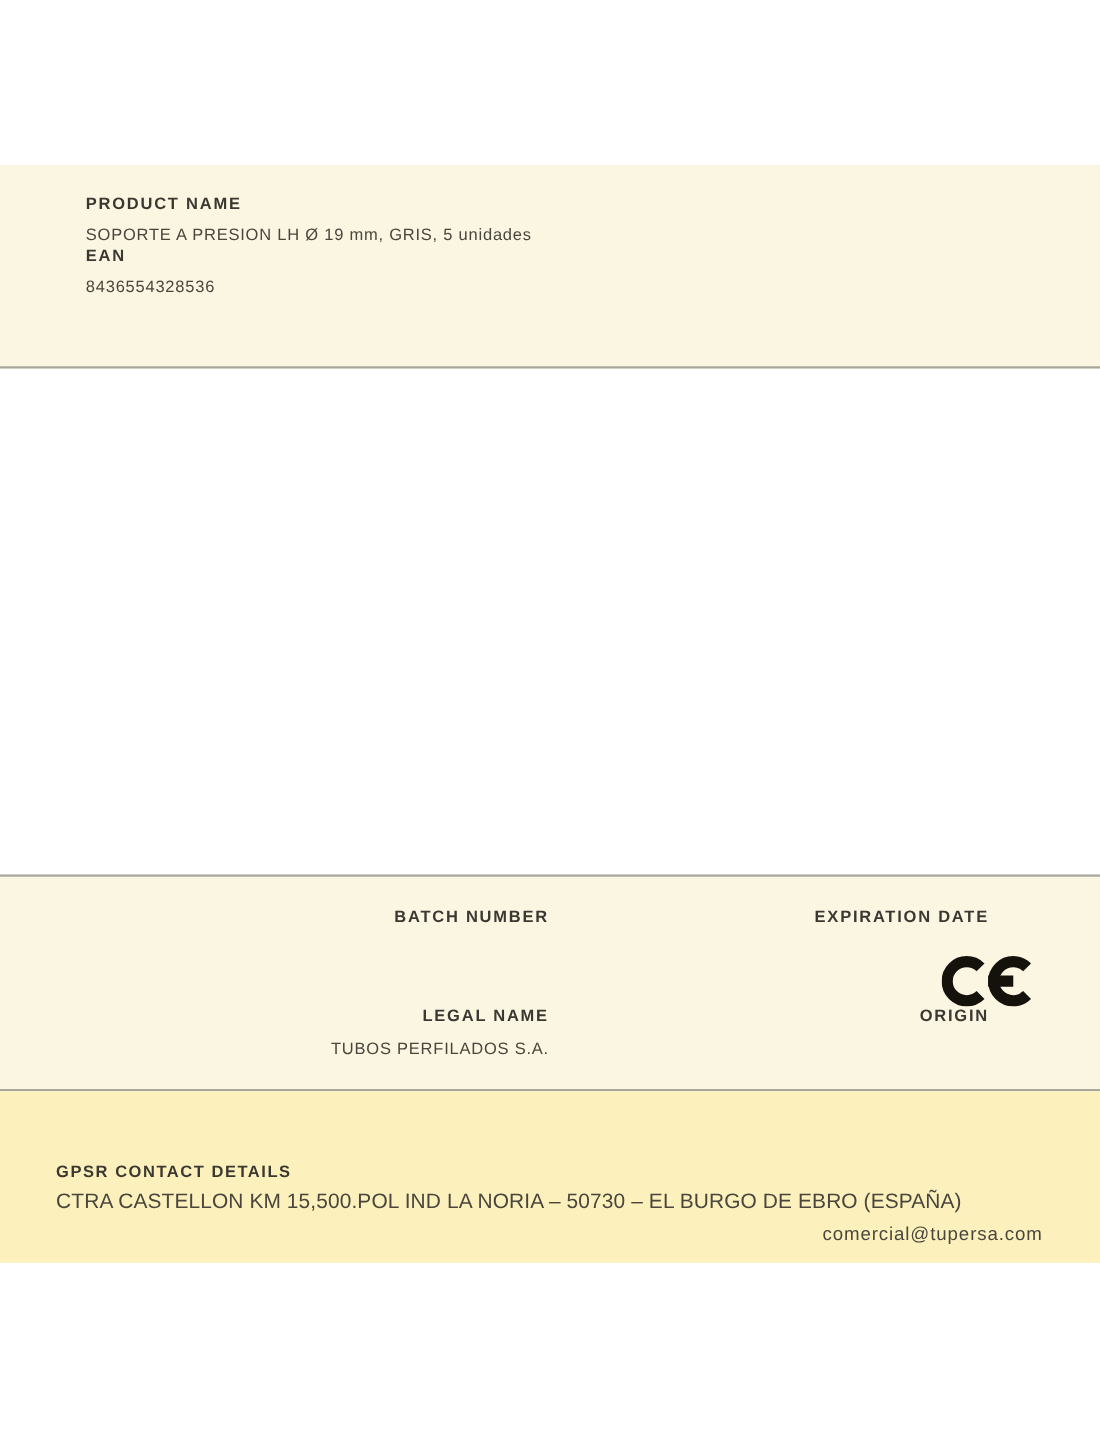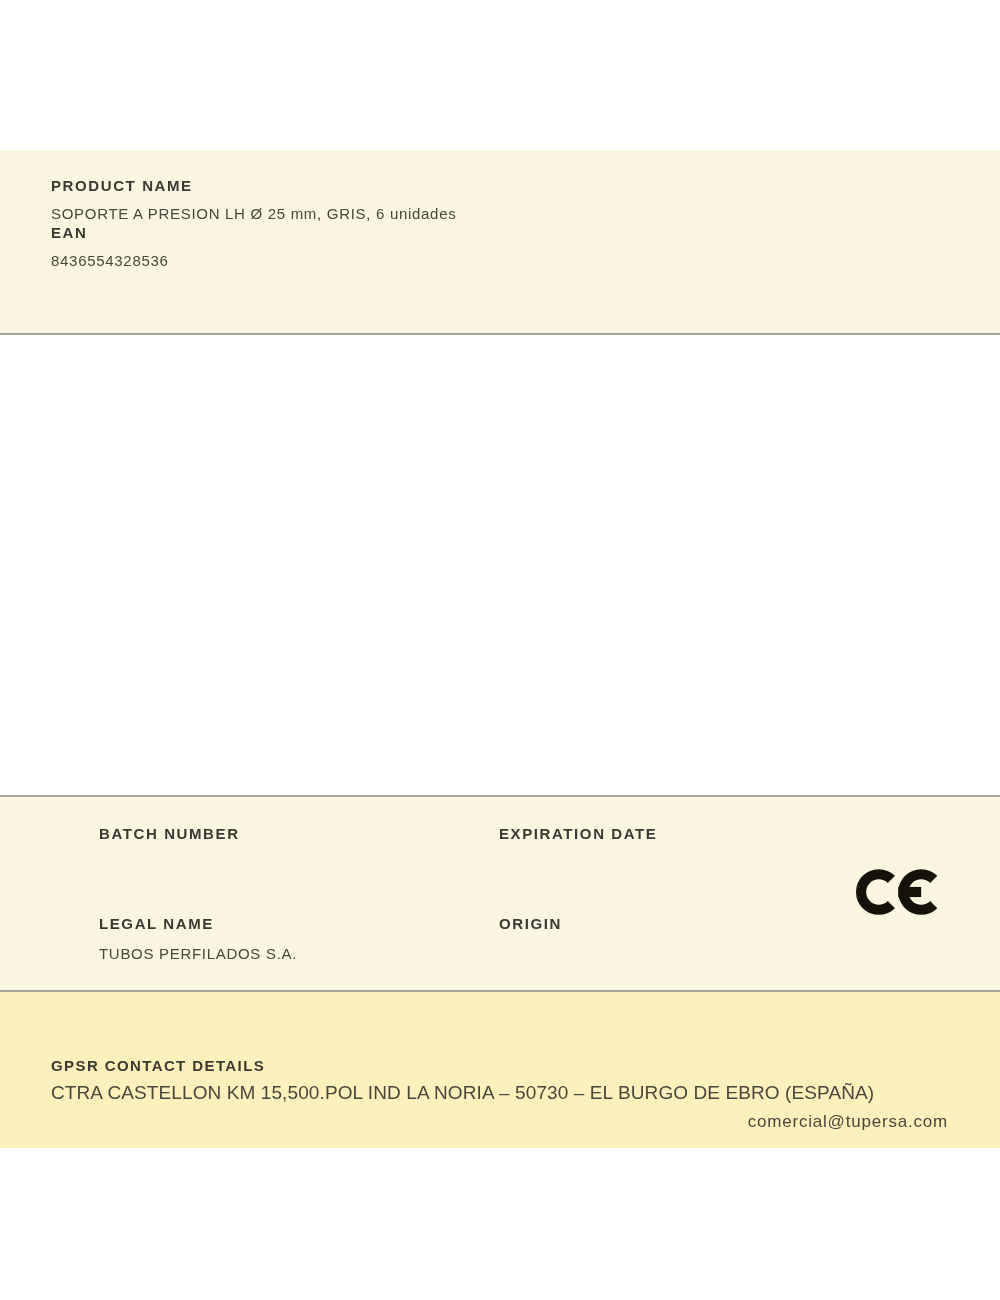--- a/index.html
+++ b/index.html
@@ -27,21 +27,21 @@
   .band {
     position: absolute;
     left: 0;
     right: 0;
   }
   .band-top {
     top: 150px;
     height: 185px;
     background: var(--band-cream);
     border-bottom: 2px solid var(--divider);
-    padding: 26px 51px 0 51px;
+    padding: 26px 51px 0 78px;
   }
   .band-mid {
     top: 795px;
     height: 197px;
     background: var(--band-cream);
     border-top: 2px solid var(--divider);
     border-bottom: 2px solid var(--divider);
   }
   .band-bottom {
     top: 992px;
@@ -61,21 +61,21 @@
     line-height: 19px;
     letter-spacing: 0.7px;
     color: var(--value-color);
   }
   .band-top .value { margin-top: 9px; }
   .band-top .field-ean { }
 
   .band-mid .cell {
     position: absolute;
     width: 400px;
-    text-align: left;
+    text-align: right;
   }
   .col-left  { left: 99px; }
   .col-right { left: 499px; }
   .row-labels-1 { top: 27px; }
   .row-labels-2 { top: 117px; }
   .row-values-2 { top: 147px; }
 
   .ce-wrap {
     position: absolute;
     top: 64px;
@@ -108,21 +108,21 @@
   }
 </style>
 </head>
 <body>
 
 <div class="page">
 
   <section class="band band-top">
     <div class="field">
       <div class="label">PRODUCT NAME</div>
-      <div class="value">SOPORTE A PRESION LH Ø 25 mm, GRIS, 6 unidades</div>
+      <div class="value">SOPORTE A PRESION LH Ø 19 mm, GRIS, 5 unidades</div>
     </div>
     <div class="field field-ean">
       <div class="label">EAN</div>
       <div class="value">8436554328536</div>
     </div>
   </section>
 
   <section class="band band-mid">
     <div class="cell label col-left row-labels-1">BATCH NUMBER</div>
     <div class="cell label col-right row-labels-1">EXPIRATION DATE</div>

